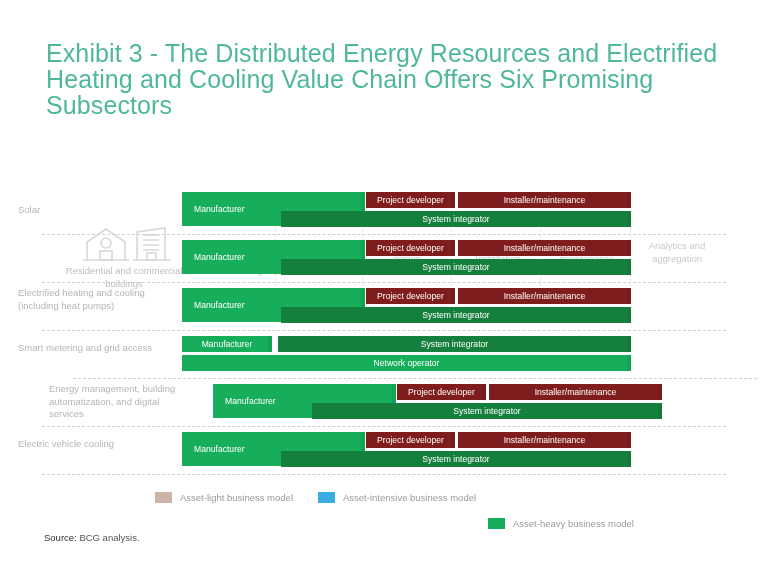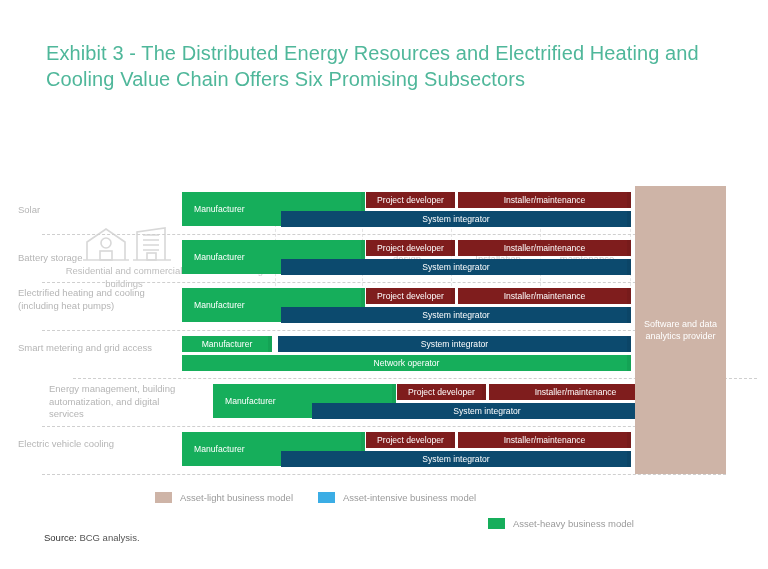--- a/index.html
+++ b/index.html
@@ -6,21 +6,21 @@
   body{
     width:768px;height:569px;background:#ffffff;
     font-family:"Liberation Sans",sans-serif;
     overflow:hidden;position:relative;
   }
   .exhibit{position:absolute;left:0;top:0;width:768px;height:569px;}
 
   
   .title{
     position:absolute;left:46px;top:40px;width:680px;
-    font-size:20px;line-height:26px;color:#4FB79A;
+    font-size:25px;line-height:26px;color:#4FB79A;
     font-weight:400;letter-spacing:.1px;
   }
 
   
   .headers{position:absolute;left:0;top:112px;width:768px;height:72px;}
   .hdr{
     position:absolute;text-align:center;color:#c9c9c9;
     font-size:9.5px;line-height:12.5px;
   }
   .hdr-icon-wrap{
@@ -53,21 +53,21 @@
 
   .bar{
     position:absolute;box-sizing:border-box;
     color:#ffffff;font-size:8.6px;
     display:flex;align-items:center;
     white-space:nowrap;overflow:hidden;
   }
   .bar.center{justify-content:center;}
   .bar.left{justify-content:flex-start;padding-left:12px;}
   .green{background:#16AE5B;}
-  .blue{background:#0c4a6e;}
+  .blue{background:#15803d;}
   .tan{background:#7f1d1d;}
   .bar .cap{position:relative;z-index:2;}
 
   
   .bar::after{
     content:"";position:absolute;right:0;top:0;bottom:0;width:4px;
     background:rgba(0,0,0,.06);
   }
 
   
@@ -147,21 +147,20 @@
         </div>
         <div class="bar tan center" style="left: 458px; width: 173px; top: 6px; height: 16px;">
           <span class="cap">Installer/maintenance</span>
         </div>
         <div class="bar blue center" style="left: 281px; width: 350px; top: 25px; height: 16px;">
           <span class="cap">System integrator</span>
         </div>
       </div>
       <div class="row" style="height: 48px;">
         <div class="hdash" style="top: 0px;"></div>
-        <div class="rowlabel" style="top: 17.75px;">Battery storage</div>
         <div class="bar green left" style="left: 182px; width: 183px; top: 6px; height: 34px;">
           <span class="cap">Manufacturer</span>
         </div>
         <div class="bar tan center" style="left: 366px; width: 89px; top: 6px; height: 16px;">
           <span class="cap">Project developer</span>
         </div>
         <div class="bar tan center" style="left: 458px; width: 173px; top: 6px; height: 16px;">
           <span class="cap">Installer/maintenance</span>
         </div>
         <div class="bar blue center" style="left: 281px; width: 350px; top: 25px; height: 16px;">
@@ -225,21 +224,20 @@
         <div class="bar tan center" style="left: 458px; width: 173px; top: 6px; height: 16px;">
           <span class="cap">Installer/maintenance</span>
         </div>
         <div class="bar blue center" style="left: 281px; width: 350px; top: 25px; height: 16px;">
           <span class="cap">System integrator</span>
         </div>
       </div>
       <div class="hdash" style="top: 288px;"></div>
     </div>
 
-  <div class="analytics">Software and data analytics provider</div>
 
   <div class="legend" id="legend-host">
       <div class="legend-item" style="left: 155px; top: 0px;">
         <span class="swatch" style="background: rgb(206, 180, 167);"></span>
         <span class="legend-text">Asset-light business model</span>
       </div>
       <div class="legend-item" style="left: 318px; top: 0px;">
         <span class="swatch" style="background: rgb(59, 173, 229);"></span>
         <span class="legend-text">Asset-intensive business model</span>
       </div>

